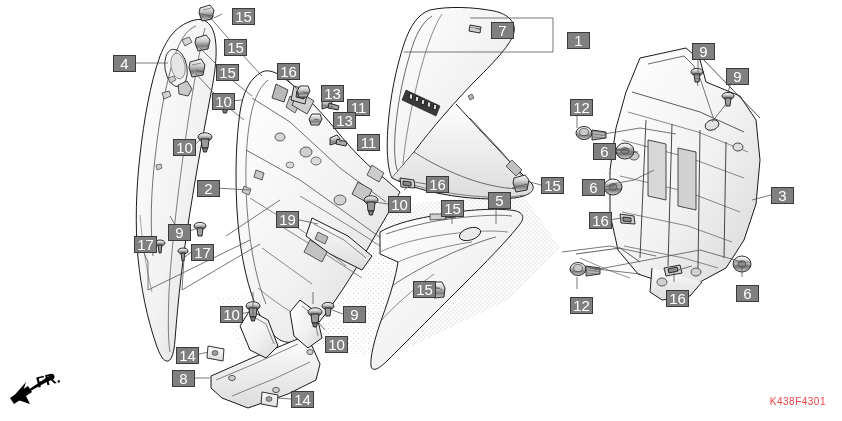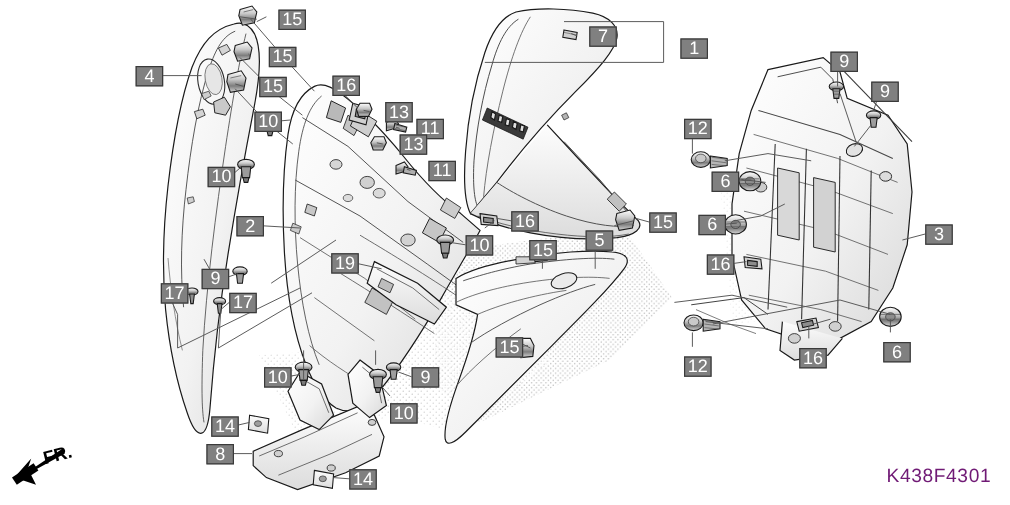--- a/index.html
+++ b/index.html
@@ -21,22 +21,22 @@
     padding:0 2px;
     box-sizing:content-box;
     font-family:"Liberation Sans",sans-serif;
     letter-spacing:0px;
     user-select:none;
   }
   .diagcode{
     position:absolute;
     right:16px;
     bottom:14px;
-    color:#701a75;
-    font-size:16px;
+    color:#ef4444;
+    font-size:10px;
     letter-spacing:0.5px;
     font-family:"Liberation Sans",sans-serif;
   }
   .frlabel{
     position:absolute;
     left:36px;
     top:371px;
     font-size:15px;
     font-weight:bold;
     color:#000;

